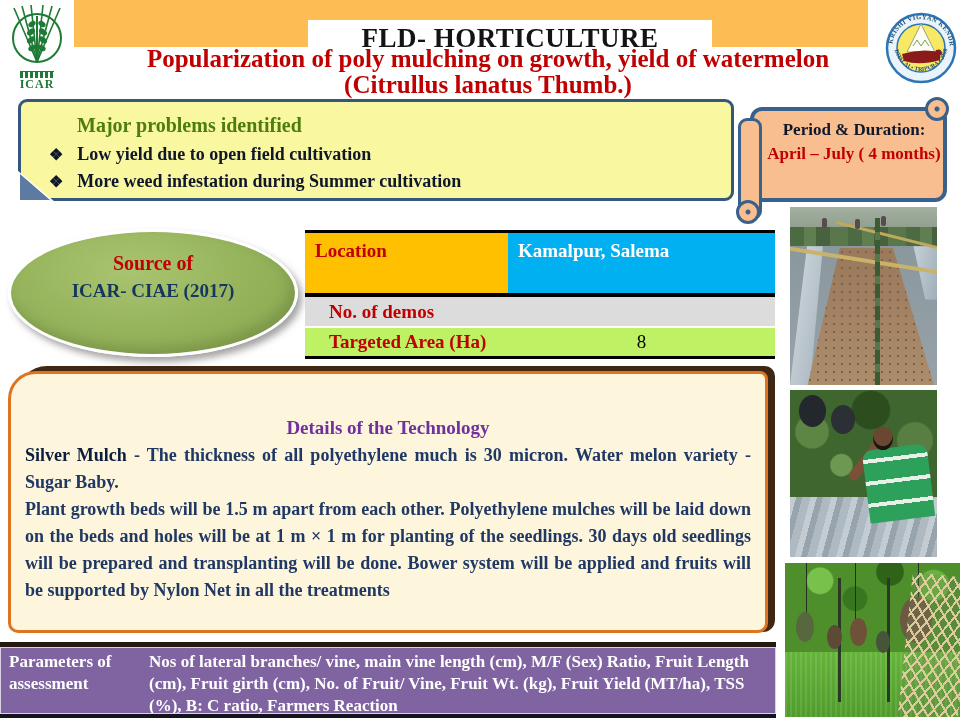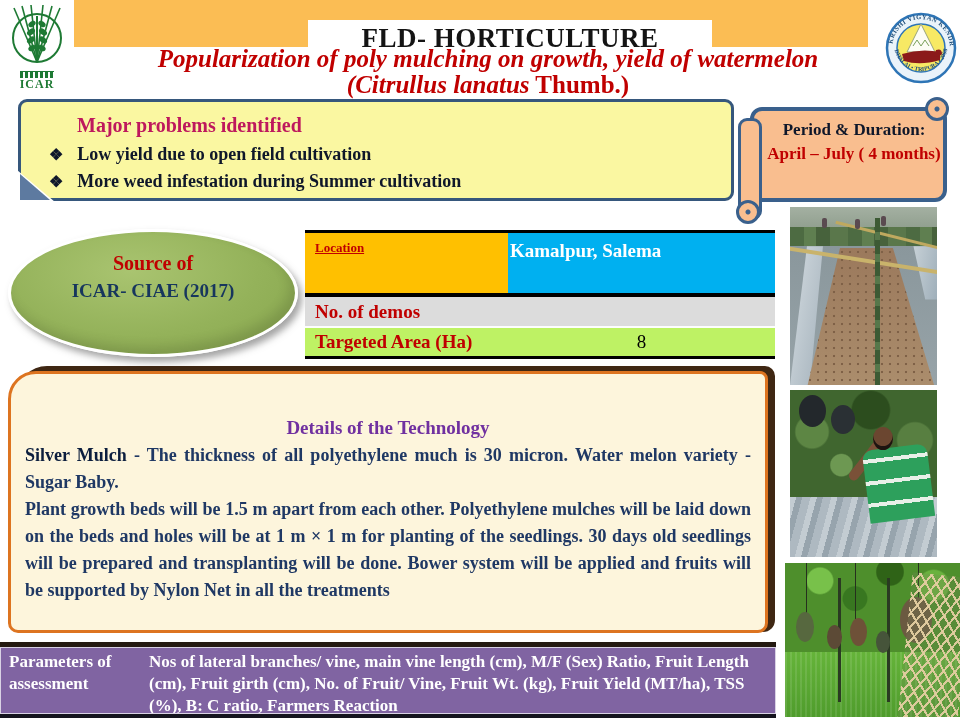--- a/index.html
+++ b/index.html
@@ -5,33 +5,33 @@
   html,body{margin:0;padding:0;}
   body{width:960px;height:720px;font-family:"Liberation Serif",serif;background:#ffffff;}
   .slide{position:relative;width:960px;height:720px;background:#ffffff;overflow:hidden;}
   .abs{position:absolute;}
 
   
   .orange-band{left:74px;top:0;width:794px;height:47px;background:#FBBD54;}
   .title-white{left:308px;top:20px;width:404px;height:36px;background:#ffffff;display:flex;align-items:center;justify-content:center;}
   .title-text{font-size:27px;font-weight:bold;color:#141414;letter-spacing:.5px;white-space:nowrap;}
   .subtitle{left:80px;top:46px;width:784px;text-align:center;color:#C00000;font-weight:bold;font-size:25px;line-height:26px;}
-  .subtitle .it{font-style:italic;margin-left:32px;}
+  .subtitle .it{margin-left:32px;}
   .subtitle .up{font-style:normal;}
 
   .icar-logo{left:4px;top:4px;width:66px;height:86px;text-align:center;}
   .icar-label{color:#1E7A34;font-weight:bold;font-size:12px;letter-spacing:1px;line-height:11px;}
   .icar-hindi{width:34px;height:6px;margin:1px auto 1px;background:repeating-linear-gradient(90deg,#1E7A34 0 3px,transparent 3px 5px);border-top:1.5px solid #1E7A34;}
   .kvk-logo{left:884px;top:2px;width:74px;height:92px;}
 
   
   .problems-box{left:18px;top:99px;width:716px;height:102px;background:#FAF7A1;border:3px solid #36577C;border-radius:9px;box-sizing:border-box;}
   .fold-cover{position:absolute;left:-4px;bottom:-4px;width:0;height:0;border-bottom:32px solid #ffffff;border-right:38px solid transparent;}
   .fold-flap{position:absolute;left:-1px;bottom:-2px;width:0;height:0;border-bottom:26px solid #5d7aa0;border-right:30px solid transparent;}
-  .problems-title{margin:12px 0 4px 56px;color:#be185d;font-weight:bold;font-size:20px;}
+  .problems-title{margin:12px 0 4px 56px;color:#4d7c0f;font-weight:bold;font-size:20px;}
   .problem-item{margin-left:28px;color:#0f172a;font-weight:bold;font-size:18px;line-height:27px;}
   .problem-item .bullet{margin-right:14px;font-size:16px;}
 
   
   .scroll-wrap{left:737px;top:100px;width:212px;height:110px;}
   .scroll-body{position:absolute;left:13px;top:7px;right:2px;bottom:8px;background:#F9BE8F;border:4px solid #3A608C;border-radius:12px;}
   .scroll-roll{position:absolute;left:1px;top:18px;width:18px;height:96px;background:#F9BE8F;border:3px solid #3A608C;border-radius:9px;}
   .curl{position:absolute;width:18px;height:18px;border:3px solid #3A608C;border-radius:50%;background:radial-gradient(circle at 50% 50%,#3A608C 2px,#F9BE8F 3px);}
   .curl-tr{right:0;top:-3px;}
   .curl-bl{left:-1px;bottom:-14px;}
@@ -44,26 +44,26 @@
     background:radial-gradient(ellipse at 42% 32%,#A9C470 0%,#94B25A 55%,#86A54C 100%);
     border:3px solid #ffffff;box-shadow:4px 5px 7px rgba(90,90,90,.55), inset -5px -7px 12px rgba(0,0,0,.12);
     box-sizing:border-box;text-align:center;padding-top:18px;}
   .source-l1,.source-l2{color:#C00000;font-weight:bold;font-size:20px;line-height:27px;}
   .source-l3{color:#17365D;font-weight:bold;font-size:19px;line-height:27px;}
 
   
   .info-table{left:305px;top:230px;width:470px;border-top:3px solid #000;}
   .tr{display:flex;box-sizing:border-box;}
   .tr-head{height:64px;border-bottom:4px solid #000;}
-  .th1{width:203px;background:#FFC000;color:#C00000;font-weight:bold;font-size:13px;padding:7px 0 0 10px;box-sizing:border-box;text-decoration:underline;}
-  .th2{flex:1;background:#00B0F0;color:#ffffff;font-weight:bold;font-size:19px;padding:7px 0 0 2px;box-sizing:border-box;}
+  .th1{width:203px;background:#FFC000;color:#C00000;font-weight:bold;font-size:19px;padding:7px 0 0 10px;box-sizing:border-box;}
+  .th2{flex:1;background:#00B0F0;color:#ffffff;font-weight:bold;font-size:19px;padding:7px 0 0 10px;box-sizing:border-box;}
   .tr-body{height:31px;align-items:center;}
   .tr-gray{background:#DCDCDC;border-bottom:2px solid #fdfdfd;}
   .tr-white{background:#bef264;border-bottom:3px solid #000;}
-  .td-label{width:203px;color:#C00000;font-weight:bold;font-size:19px;padding-left:10px;box-sizing:border-box;}
+  .td-label{width:203px;color:#C00000;font-weight:bold;font-size:19px;padding-left:24px;box-sizing:border-box;}
   .td-value{flex:1;text-align:center;color:#000;font-size:19px;}
 
   
   .details-shadow{left:17px;top:366px;width:758px;height:266px;background:#3F2713;border-radius:30px 10px 12px 12px;}
   .details-box{left:8px;top:371px;width:760px;height:262px;background:#FDF5DC;border:3px solid #DD7420;border-radius:28px 8px 10px 10px;box-sizing:border-box;padding:40px 14px 0 14px;}
   .details-h{color:#7030A0;font-weight:bold;font-size:19px;text-align:center;line-height:28px;}
   .details-p{color:#1F3864;font-weight:bold;font-size:18px;line-height:27px;text-align:justify;margin:0;}
   .details-p .lead{color:#0C1E3E;}
 
   

